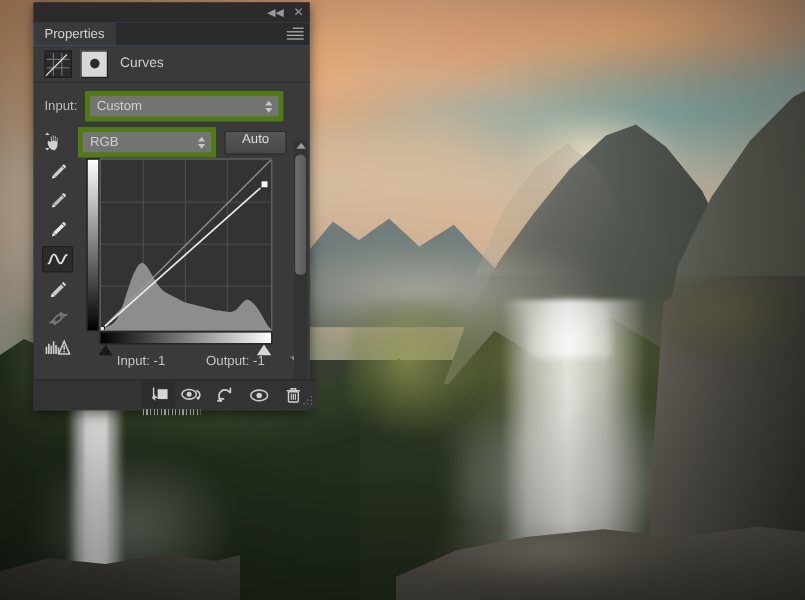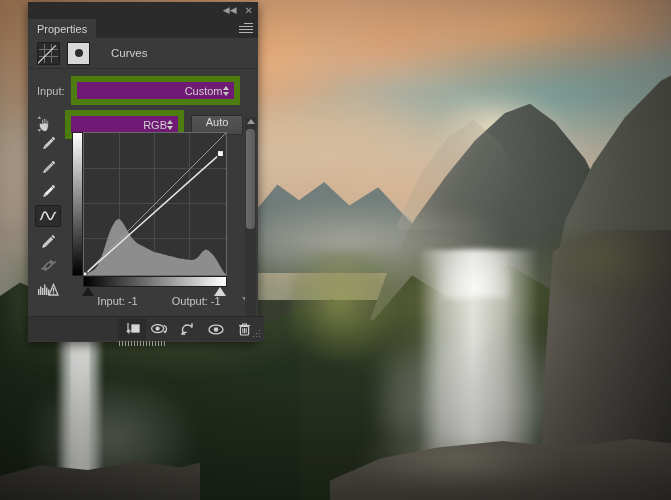--- a/index.html
+++ b/index.html
@@ -137,29 +137,29 @@
   .curves-glyph .g{position:absolute;background:#6e6e6e;}
   .curves-glyph .gv1{left:6px;top:1px;width:1px;height:19px;}
   .curves-glyph .gv2{left:13px;top:1px;width:1px;height:19px;}
   .curves-glyph .gh1{top:6px;left:1px;height:1px;width:19px;}
   .curves-glyph .gh2{top:13px;left:1px;height:1px;width:19px;}
   .curves-glyph .diag{position:absolute;left:-3px;bottom:-3px;width:30px;height:1px;
                 background:#e4e4e4;transform:rotate(-45deg);transform-origin:left bottom;}
   .mask-thumb{width:21px;height:21px;background:#d8d8d8;border:1px solid #1c1c1c;
               display:flex;align-items:center;justify-content:center;}
   .mask-thumb .dot{width:8px;height:8px;border-radius:50%;background:#2c2c2c;}
-  .adjtitle{font-size:11.5px;color:#cfcfcf;margin-left:14px;text-align:center;}
+  .adjtitle{font-size:11.5px;color:#cfcfcf;margin-left:3px;text-align:center;}
 
   .body{position:relative;height:272px;background:#3a3a3a;}
 
   .presetrow{display:flex;align-items:center;padding:7px 0 0 9px;gap:6px;}
   .lbl{color:#bdbdbd;font-size:11px;}
-  .combo{background:#701a75;border:6px solid #4d7c0f;height:17px;
+  .combo{background:#737373;border:4px solid #4d7c0f;height:17px;
          display:flex;align-items:center;padding:0 3px 0 6px;color:#d0d0d0;
-         font-size:11px;justify-content:flex-end;}
+         font-size:11px;justify-content:space-between;}
   #preset-combo{width:148px;}
   #channel-combo{width:98px;}
   .spin{display:flex;flex-direction:column;gap:2px;padding-right:2px;}
   .spin .up,.spin .dn{width:0;height:0;border-left:3px solid transparent;
          border-right:3px solid transparent;}
   .spin .up{border-bottom:4px solid #c6c6c6;}
   .spin .dn{border-top:4px solid #c6c6c6;}
 
   .chanrow{display:flex;align-items:center;padding:5px 4px 0 7px;gap:7px;}
   .hand-ico{width:23px;height:19px;position:relative;color:#cdcdcd;font-size:15px;

